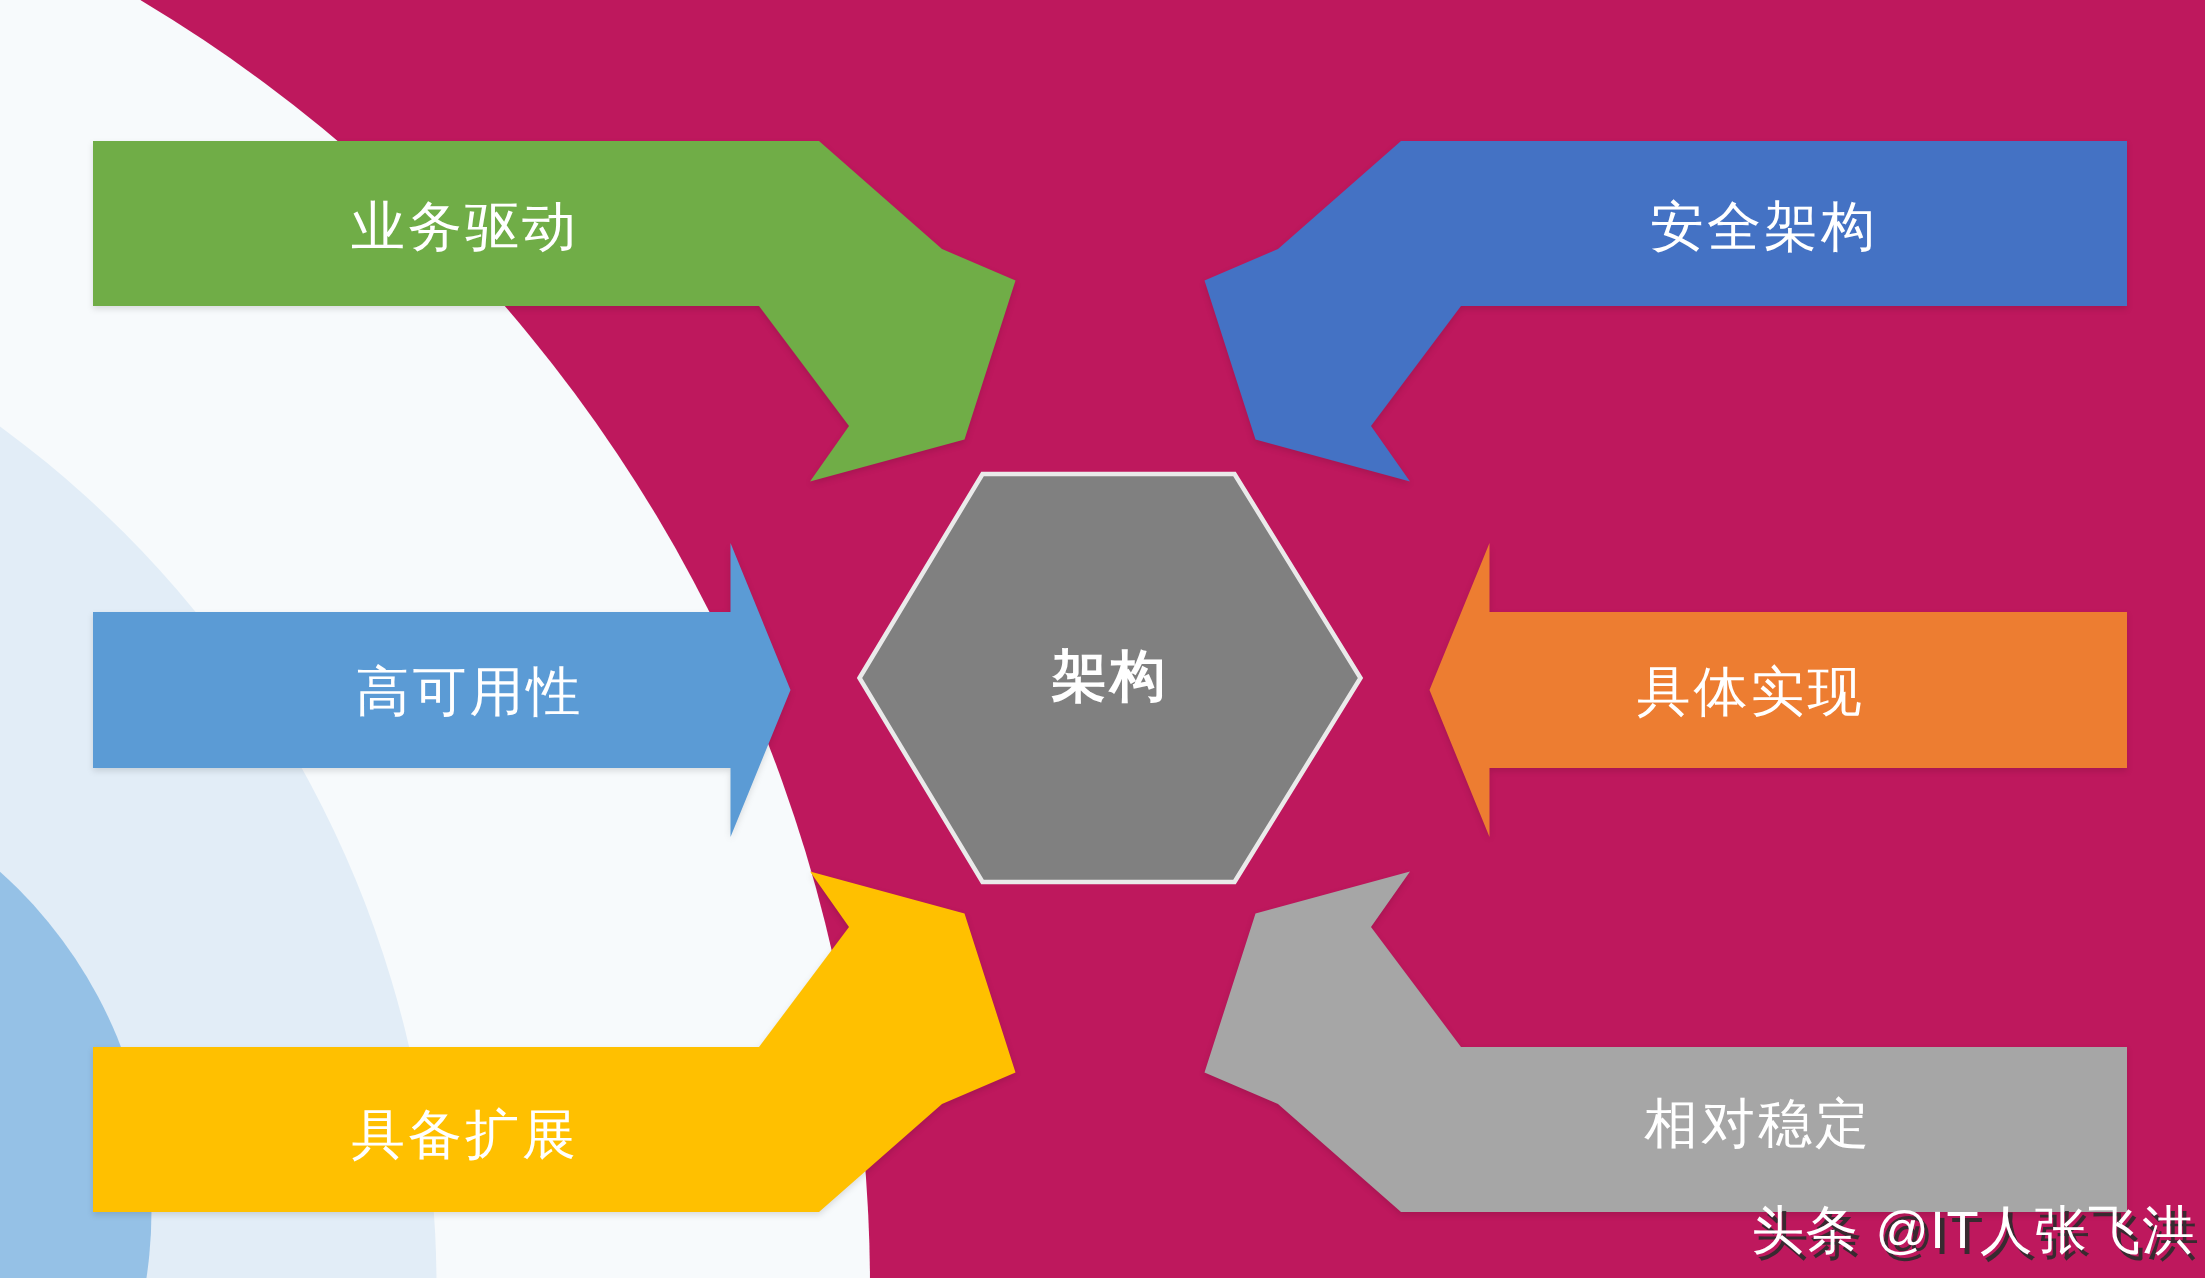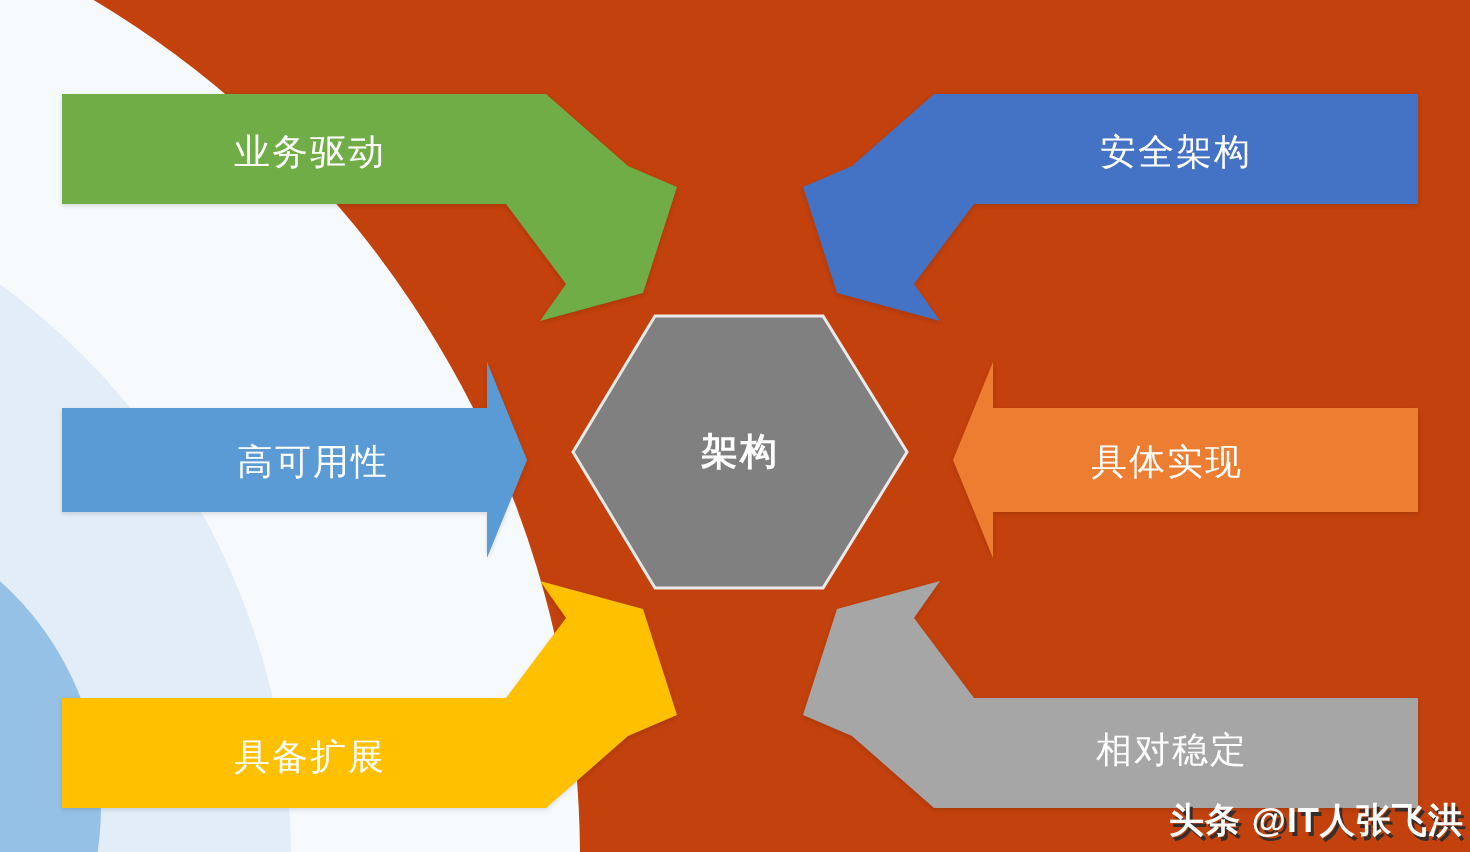--- a/index.html
+++ b/index.html
@@ -8,21 +8,21 @@
     width: 1470px;
     height: 852px;
     overflow: hidden;
     background: #ffffff;
     font-family: "Liberation Sans", "DejaVu Sans", sans-serif;
   }
   .stage {
     position: relative;
     width: 1470px;
     height: 852px;
-    background: #c2410c;
+    background: #be185d;
   }
   .stage svg {
     position: absolute;
     top: 0;
     left: 0;
   }
   .arrow-shape {
     filter: drop-shadow(0px 2px 2px rgba(0,0,0,0.12));
   }
   .arrow-label {
@@ -41,21 +41,21 @@
     fill: #ffffff;
     text-anchor: middle;
     dominant-baseline: central;
     letter-spacing: 2px;
   }
   .watermark {
     position: absolute;
     right: 6px;
     bottom: 8px;
     font-size: 35px;
-    font-weight: 700;
+    font-weight: 400;
     color: #ffffff;
     letter-spacing: 1px;
     text-shadow: 3px 4px 0px rgba(45,45,45,0.92);
     white-space: nowrap;
   }
 </style>
 </head>
 <body>
 
 <div class="stage">

